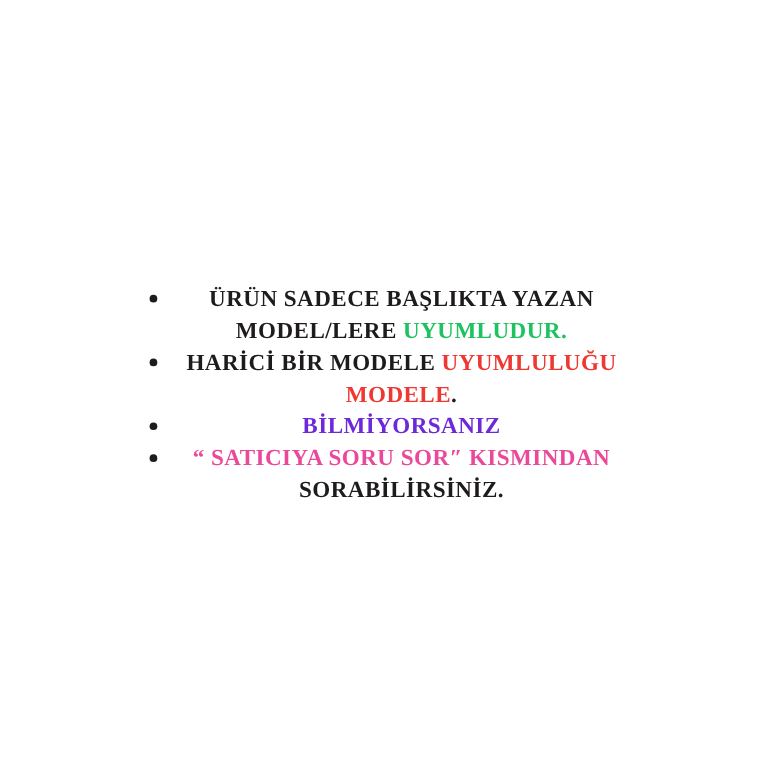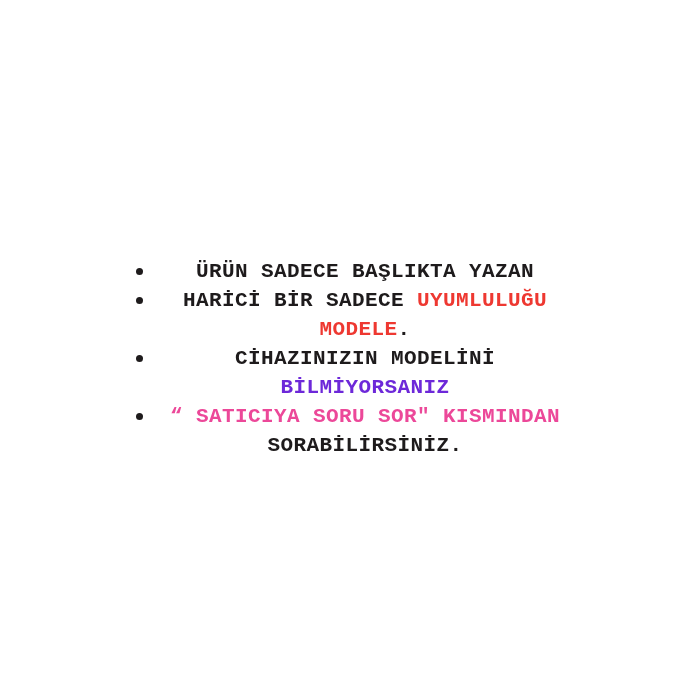--- a/index.html
+++ b/index.html
@@ -6,21 +6,21 @@
     margin: 0;
     padding: 0;
     background: #ffffff;
   }
   .canvas {
     position: relative;
     width: 700px;
     height: 588px;
     background: #ffffff;
     overflow: hidden;
-    font-family: Liberation Mono, monospace;
+    font-family: Liberation Serif, serif;
   }
   .notice-list {
     position: absolute;
     left: 128px;
     top: 257px;
     width: 474px;
     font-weight: 700;
     font-size: 21px;
     line-height: 29px;
     letter-spacing: 0.4px;
@@ -44,29 +44,29 @@
   }
 </style>
 </head>
 <body>
 
 <div class="canvas">
   <div class="notice-list" id="notice-list" style="color: rgb(30, 27, 28);">
       <div class="notice-item">
         <span class="bullet" style="background: rgb(30, 27, 28);"></span>
         <div class="line"><span class="seg" style="color: rgb(30, 27, 28);">ÜRÜN SADECE BAŞLIKTA YAZAN</span></div>
+        <div class="line"><span class="seg" style="color: rgb(30, 27, 28);">MODEL/LERE </span><span class="seg" style="color: rgb(30, 194, 95);">UYUMLUDUR.</span></div>
       </div>
       <div class="notice-item">
         <span class="bullet" style="background: rgb(30, 27, 28);"></span>
-        <div class="line"><span class="seg" style="color: rgb(30, 27, 28);">HARİCİ BİR SADECE </span><span class="seg" style="color: rgb(238, 56, 49); text-align: right;">UYUMLULUĞU</span></div>
+        <div class="line"><span class="seg" style="color: rgb(30, 27, 28);">HARİCİ BİR MODELE </span><span class="seg" style="color: rgb(238, 56, 49); text-align: right;">UYUMLULUĞU</span></div>
         <div class="line"><span class="seg" style="color: rgb(238, 56, 49);">MODELE</span><span class="seg" style="color: rgb(30, 27, 28);">.</span></div>
       </div>
       <div class="notice-item">
         <span class="bullet" style="background: rgb(30, 27, 28);"></span>
-        <div class="line"><span class="seg" style="color: rgb(30, 27, 28);">CİHAZINIZIN MODELİNİ</span></div>
         <div class="line"><span class="seg" style="color: #6d28d9;">BİLMİYORSANIZ</span></div>
       </div>
       <div class="notice-item">
         <span class="bullet" style="background: rgb(30, 27, 28);"></span>
         <div class="line"><span class="seg" style="color: #ec4899; text-align: right;">“ SATICIYA SORU SOR″ KISMINDAN</span></div>
         <div class="line"><span class="seg" style="color: rgb(30, 27, 28); text-align: right;">SORABİLİRSİNİZ.</span></div>
       </div>
     </div>
 </div>
 

